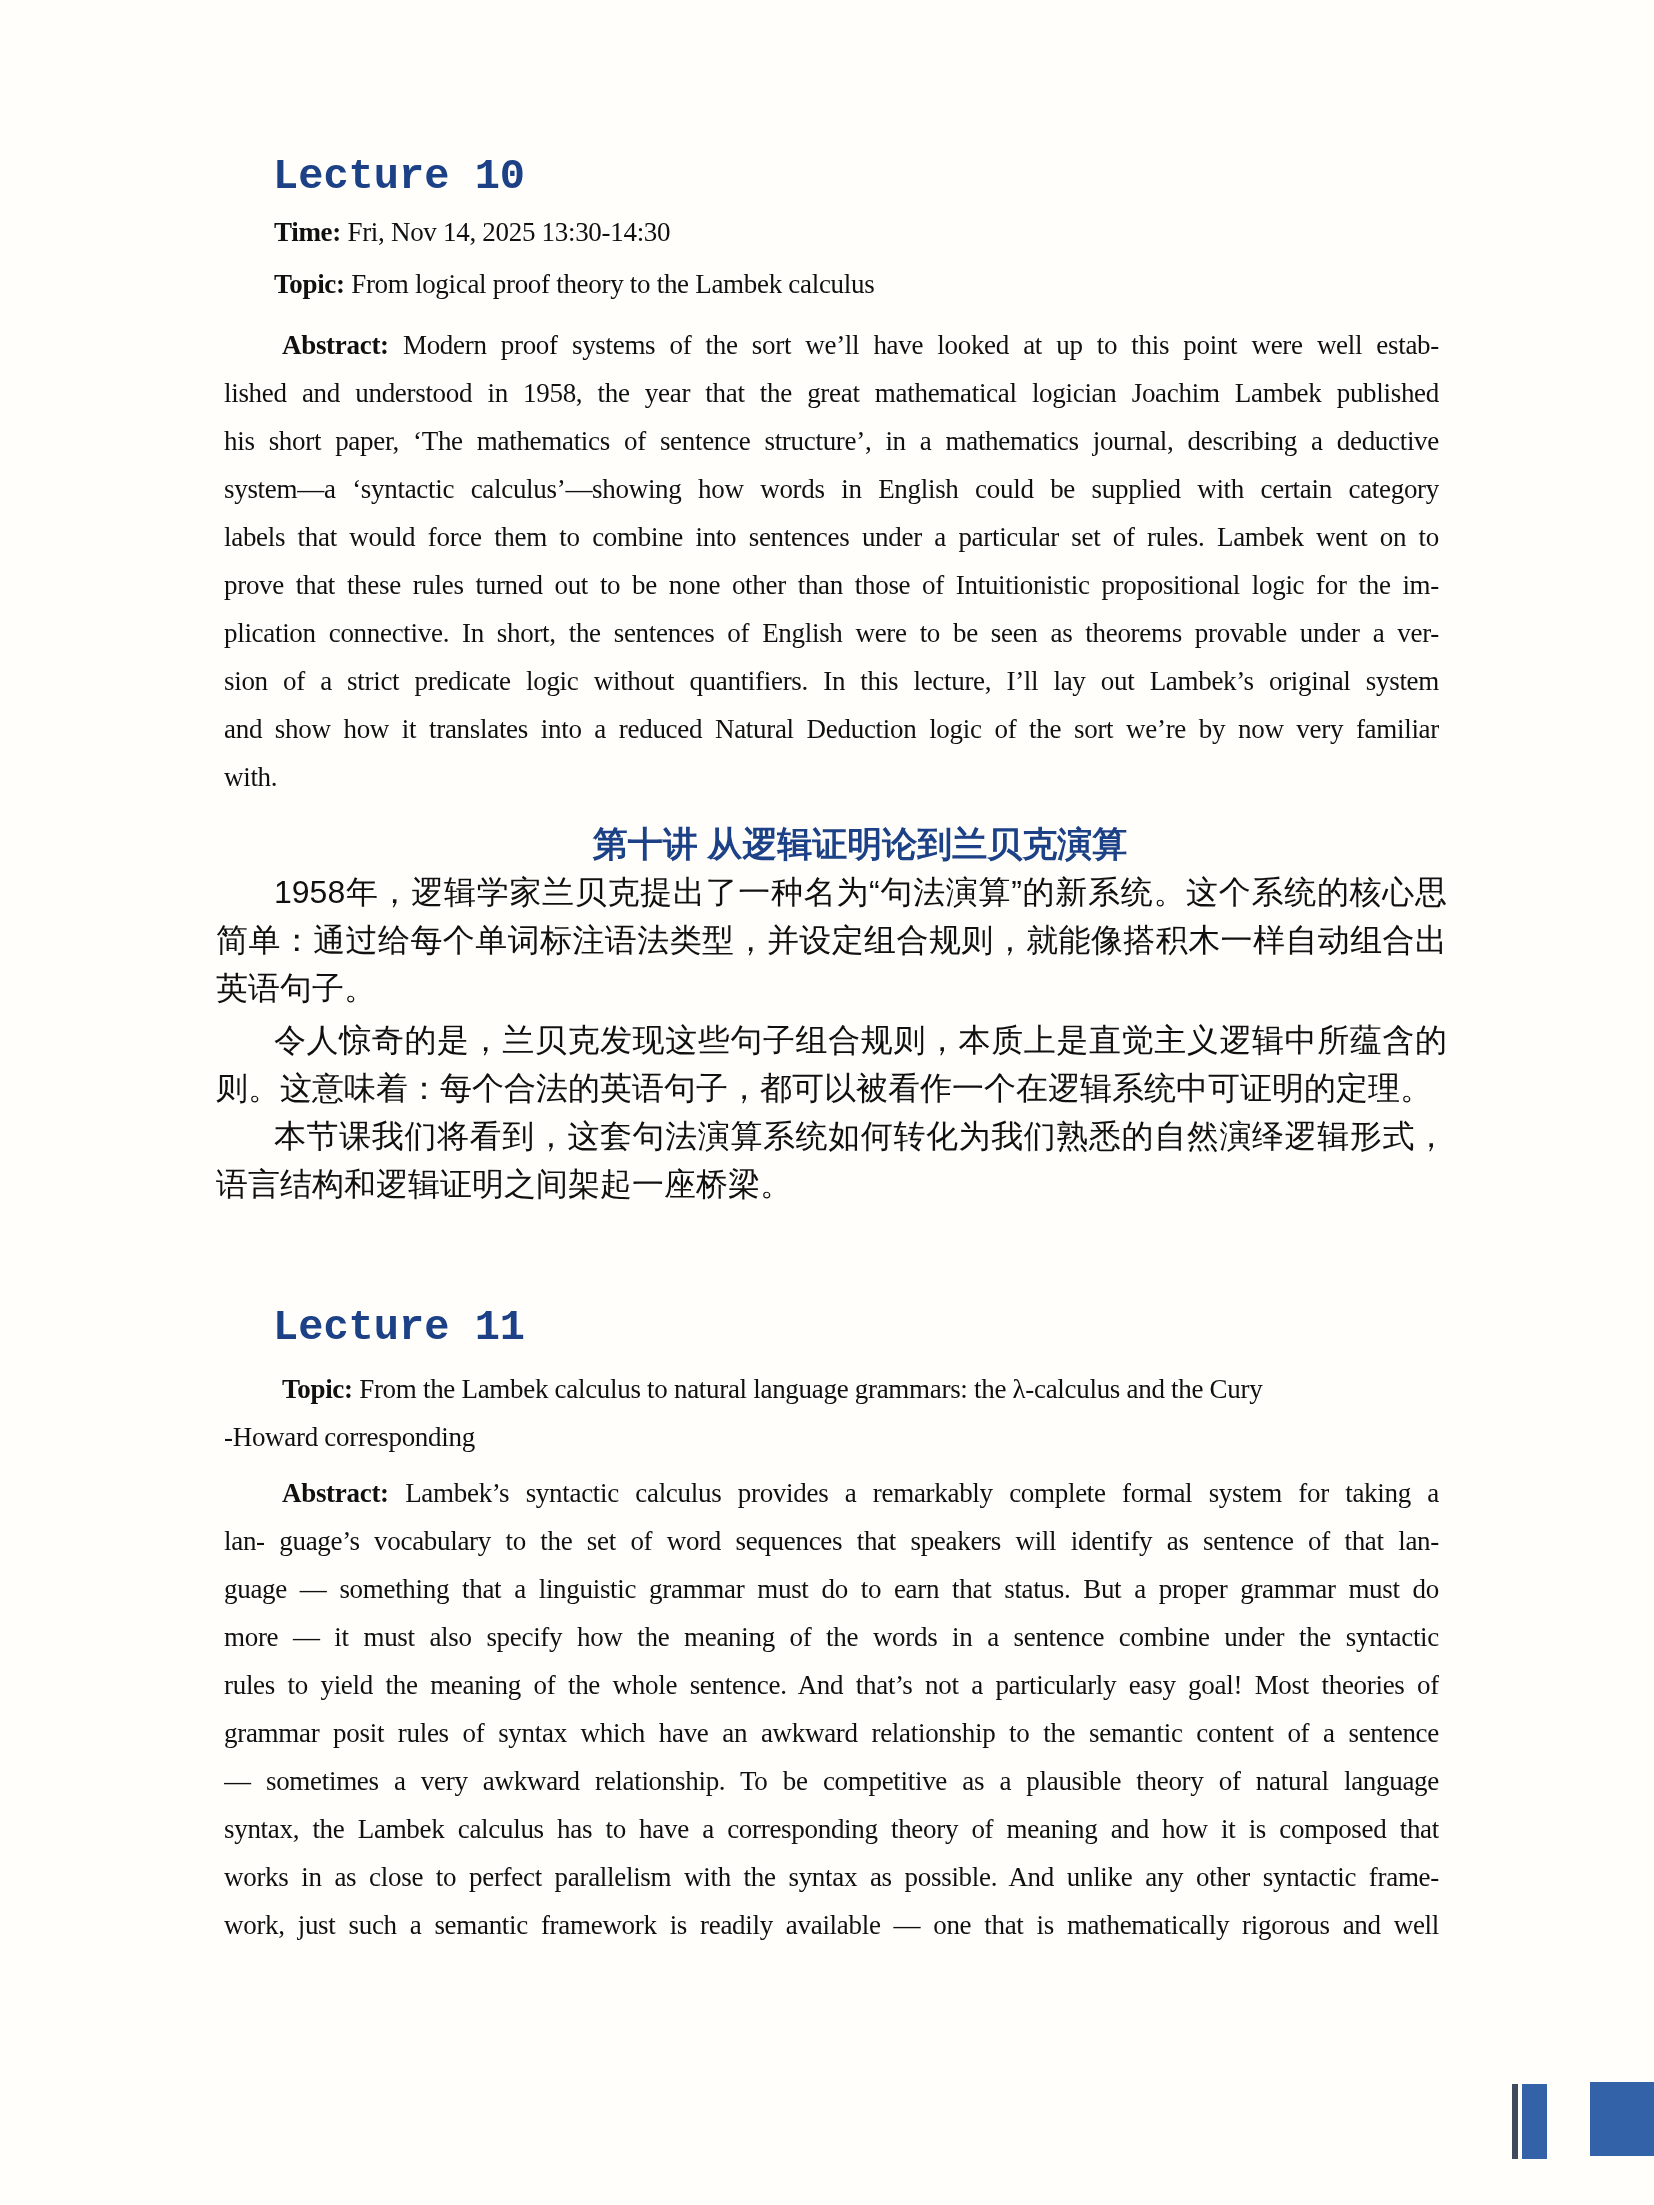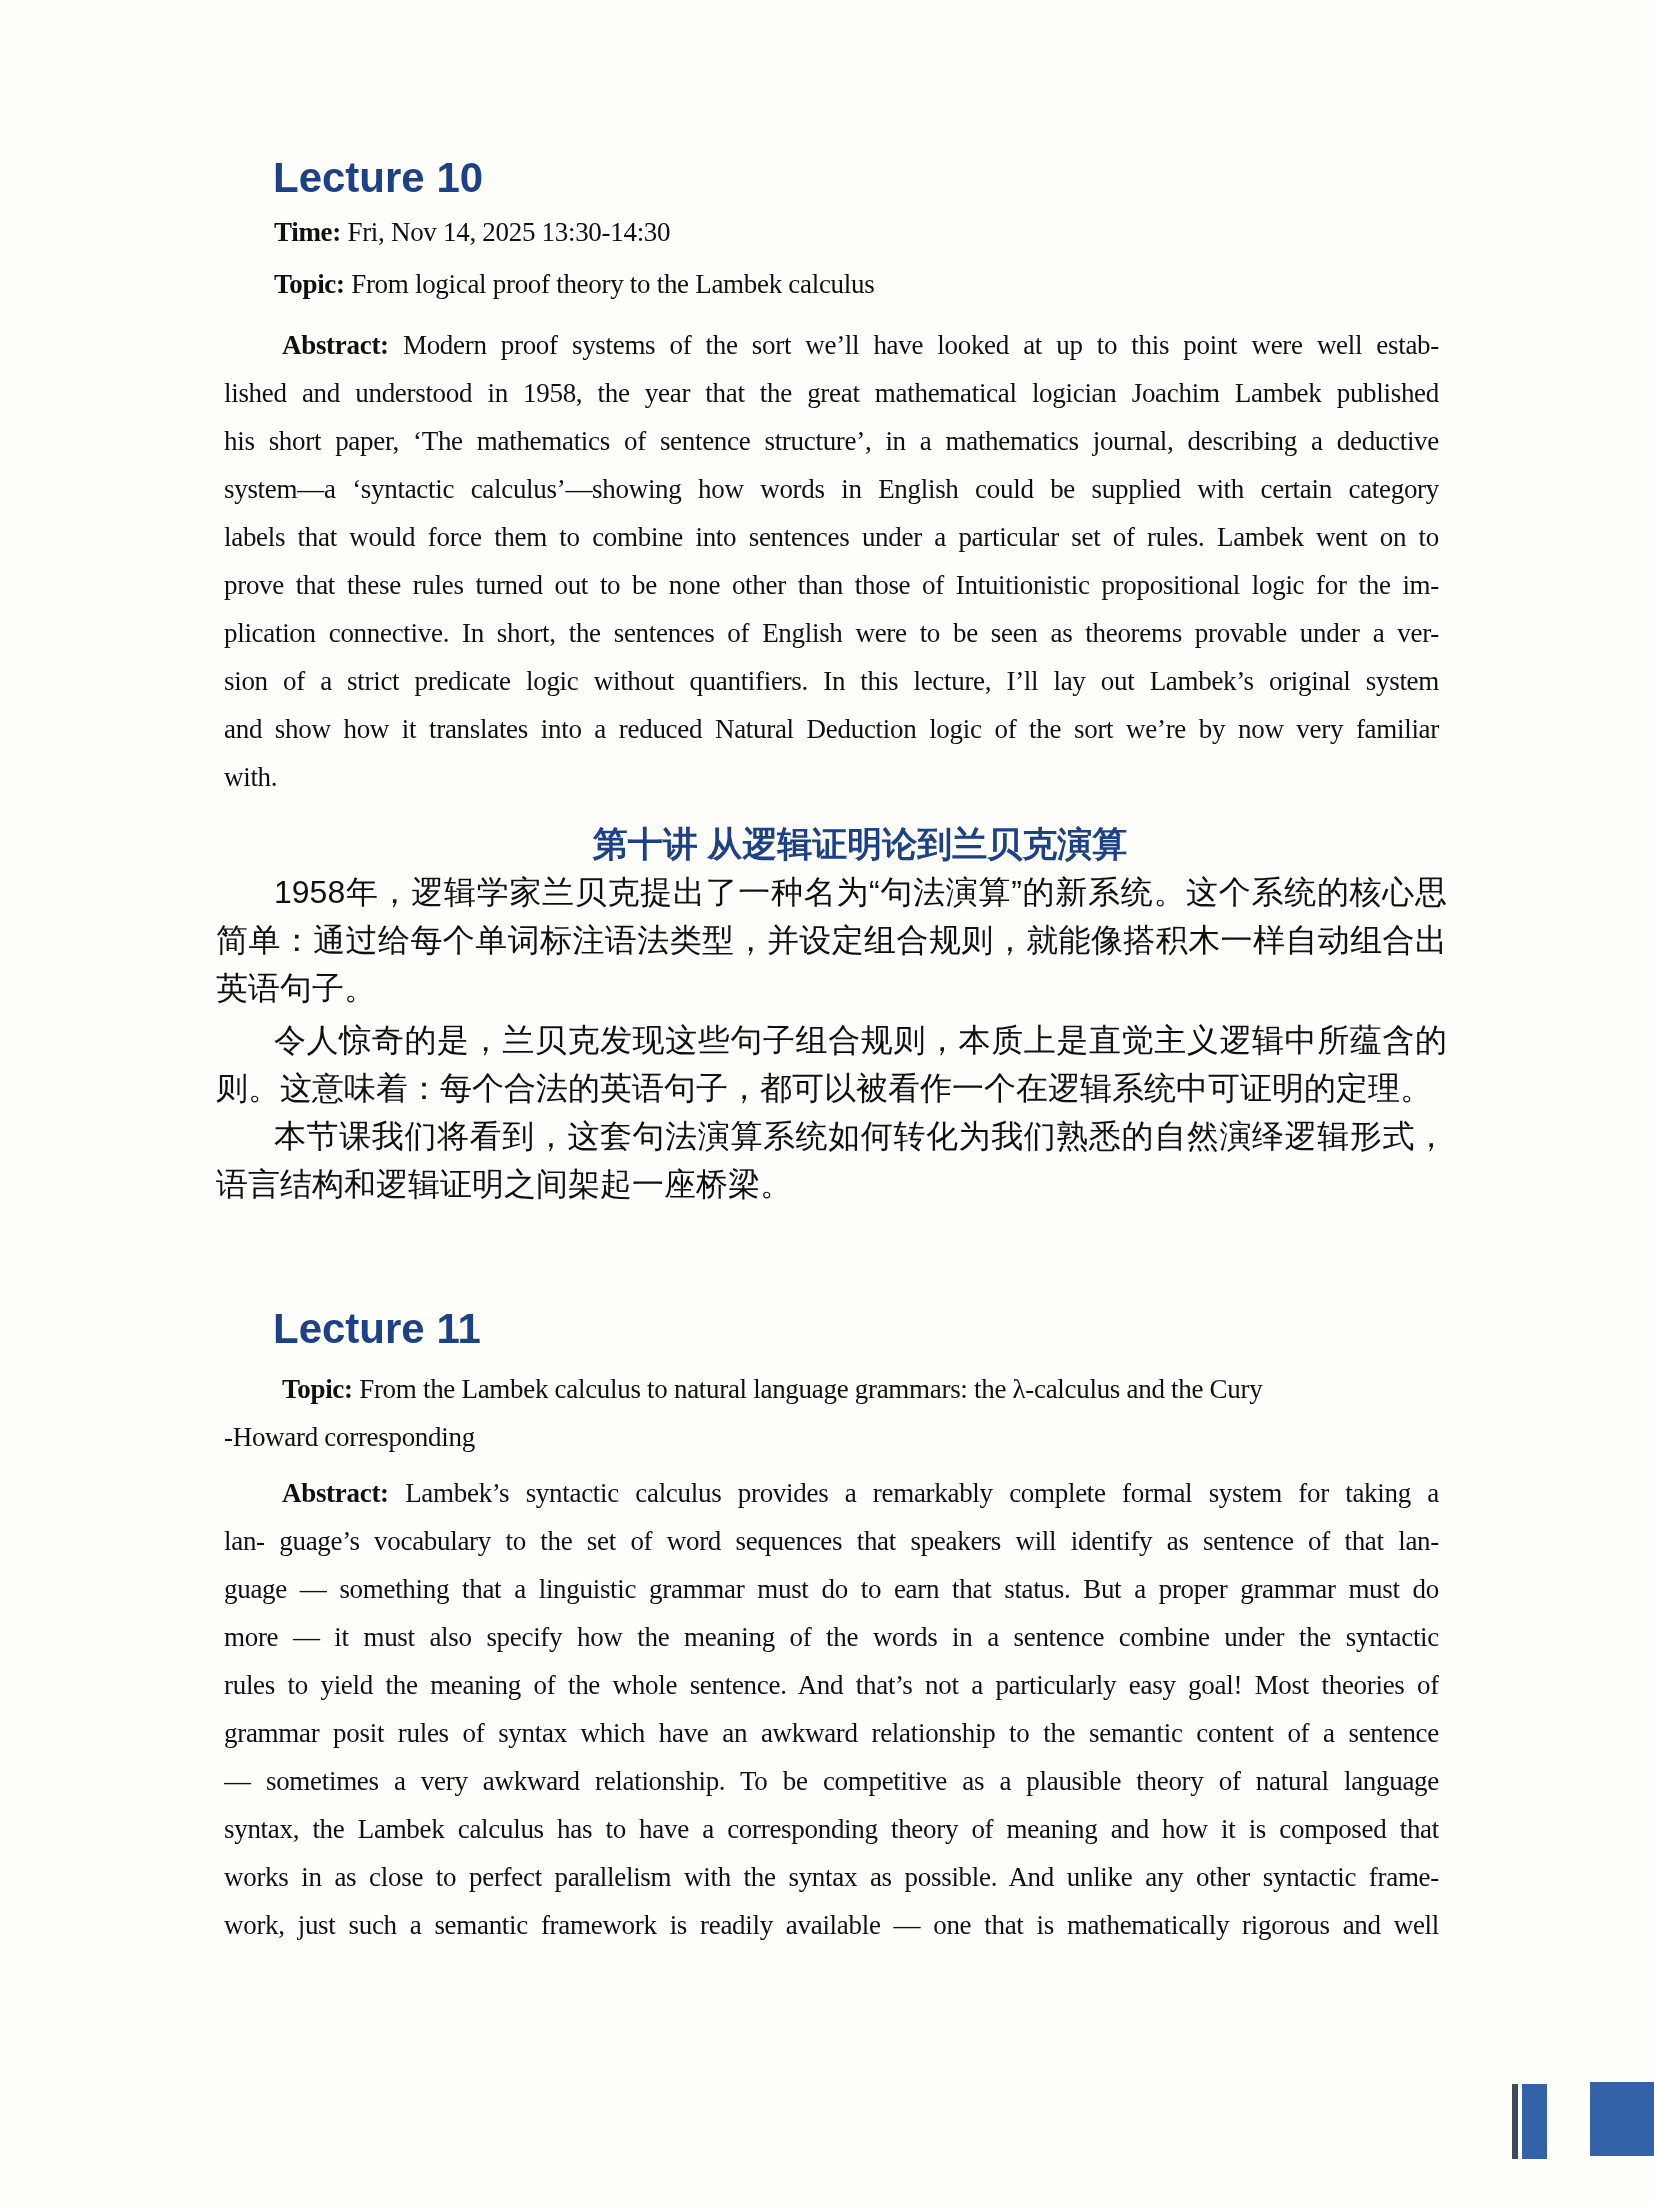--- a/index.html
+++ b/index.html
@@ -9,21 +9,21 @@
     background:#fffefb;
     font-family:"Liberation Serif","DejaVu Serif",serif;
     color:#101010;
     overflow:hidden;
     margin:0 auto;
   }
   .content{position:absolute;left:216px;top:0;width:1231px;}
   .lec-title{
     font-size:42px;line-height:57px;font-weight:bold;
     color:#1c4186;margin:0;padding-left:57px;
-    font-family:Liberation Sans, sans-serif;
+    font-family:Liberation Mono, monospace;
   }
   #l10-title{margin-top:149px;}
   #l11-title{margin-top:92px;}
   .line{height:48px;line-height:48px;overflow:hidden;}
   .en{font-size:27px;letter-spacing:-0.3px;}
   .jl{text-align:justify;text-align-last:justify;}
   .ind{text-indent:58px;}
   .b{font-weight:bold;}
   .para{margin:8px;}
   .mt3{margin-top:2.4px;}.mt4{margin-top:3.2px;}.mt5{margin-top:4px;}

